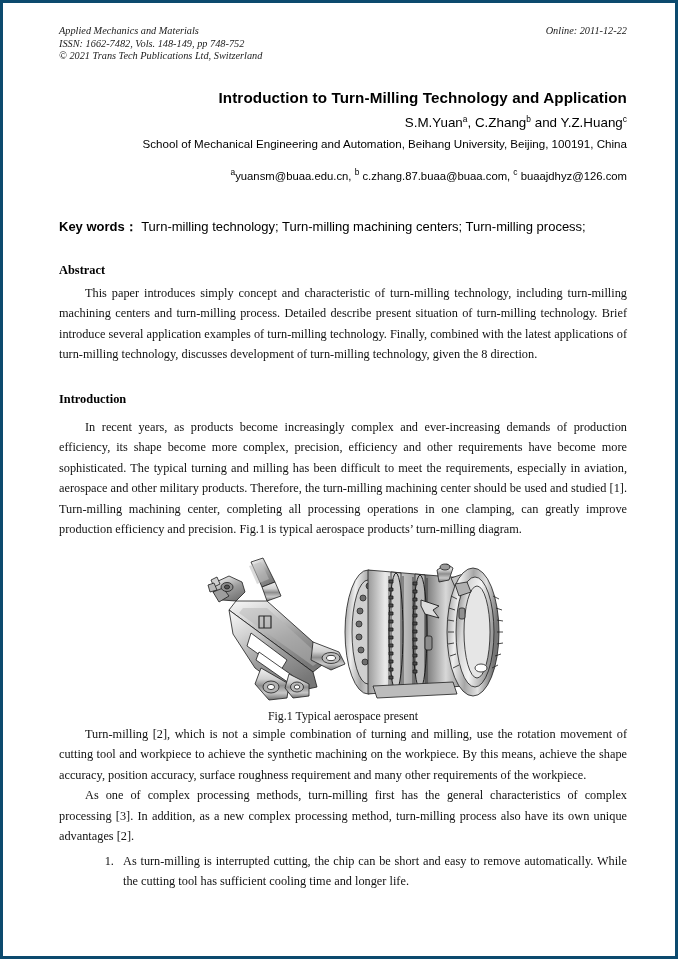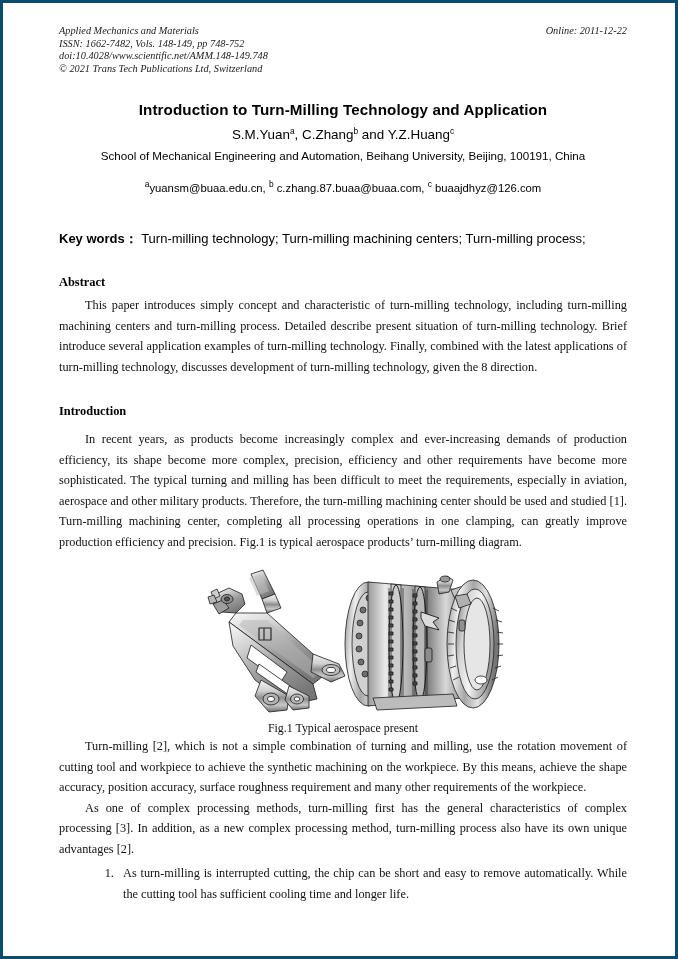--- a/index.html
+++ b/index.html
@@ -37,21 +37,21 @@
     position: absolute;
     right: 0;
     top: 0;
     font-family: "Liberation Serif", "DejaVu Serif", serif;
     font-style: italic;
     font-size: 10.3px;
     color: #1b1b1b;
   }
 
   
-  .title-block { margin-top: 26px; text-align: center; }
+  .title-block { margin-top: 26px; text-align: right; }
   .paper-title {
     font-family: "Liberation Sans", "DejaVu Sans", sans-serif;
     font-weight: bold;
     font-size: 15.2px;
     color: #000;
     letter-spacing: 0.1px;
   }
   .authors {
     font-family: "Liberation Sans", "DejaVu Sans", sans-serif;
     font-size: 13.4px;
@@ -137,21 +137,20 @@
 </style>
 </head>
 <body>
 
 <div class="page">
   <div class="content">
 
     <div class="masthead">
       <div class="line">Applied Mechanics and Materials</div>
       <div class="line">ISSN: 1662-7482, Vols. 148-149, pp 748-752</div>
-      <div class="line">doi:10.4028/www.scientific.net/AMM.148-149.748</div>
       <div class="line">© 2021 Trans Tech Publications Ltd, Switzerland</div>
       <div class="online-date">Online: 2011-12-22</div>
     </div>
 
     <div class="title-block">
       <div class="paper-title">Introduction to Turn-Milling Technology and Application</div>
       <div class="authors"><span>S.M.Yuan</span><sup>a</sup><span>, </span><span>C.Zhang</span><sup>b</sup><span> and </span><span>Y.Z.Huang</span><sup>c</sup></div>
       <div class="affil">School of Mechanical Engineering and Automation, Beihang University, Beijing, 100191, China</div>
       <div class="emails"><sup>a</sup><span>yuansm@buaa.edu.cn, </span><sup>b</sup><span> c.zhang.87.buaa@buaa.com, </span><sup>c</sup><span> buaajdhyz@126.com</span></div>
     </div>

